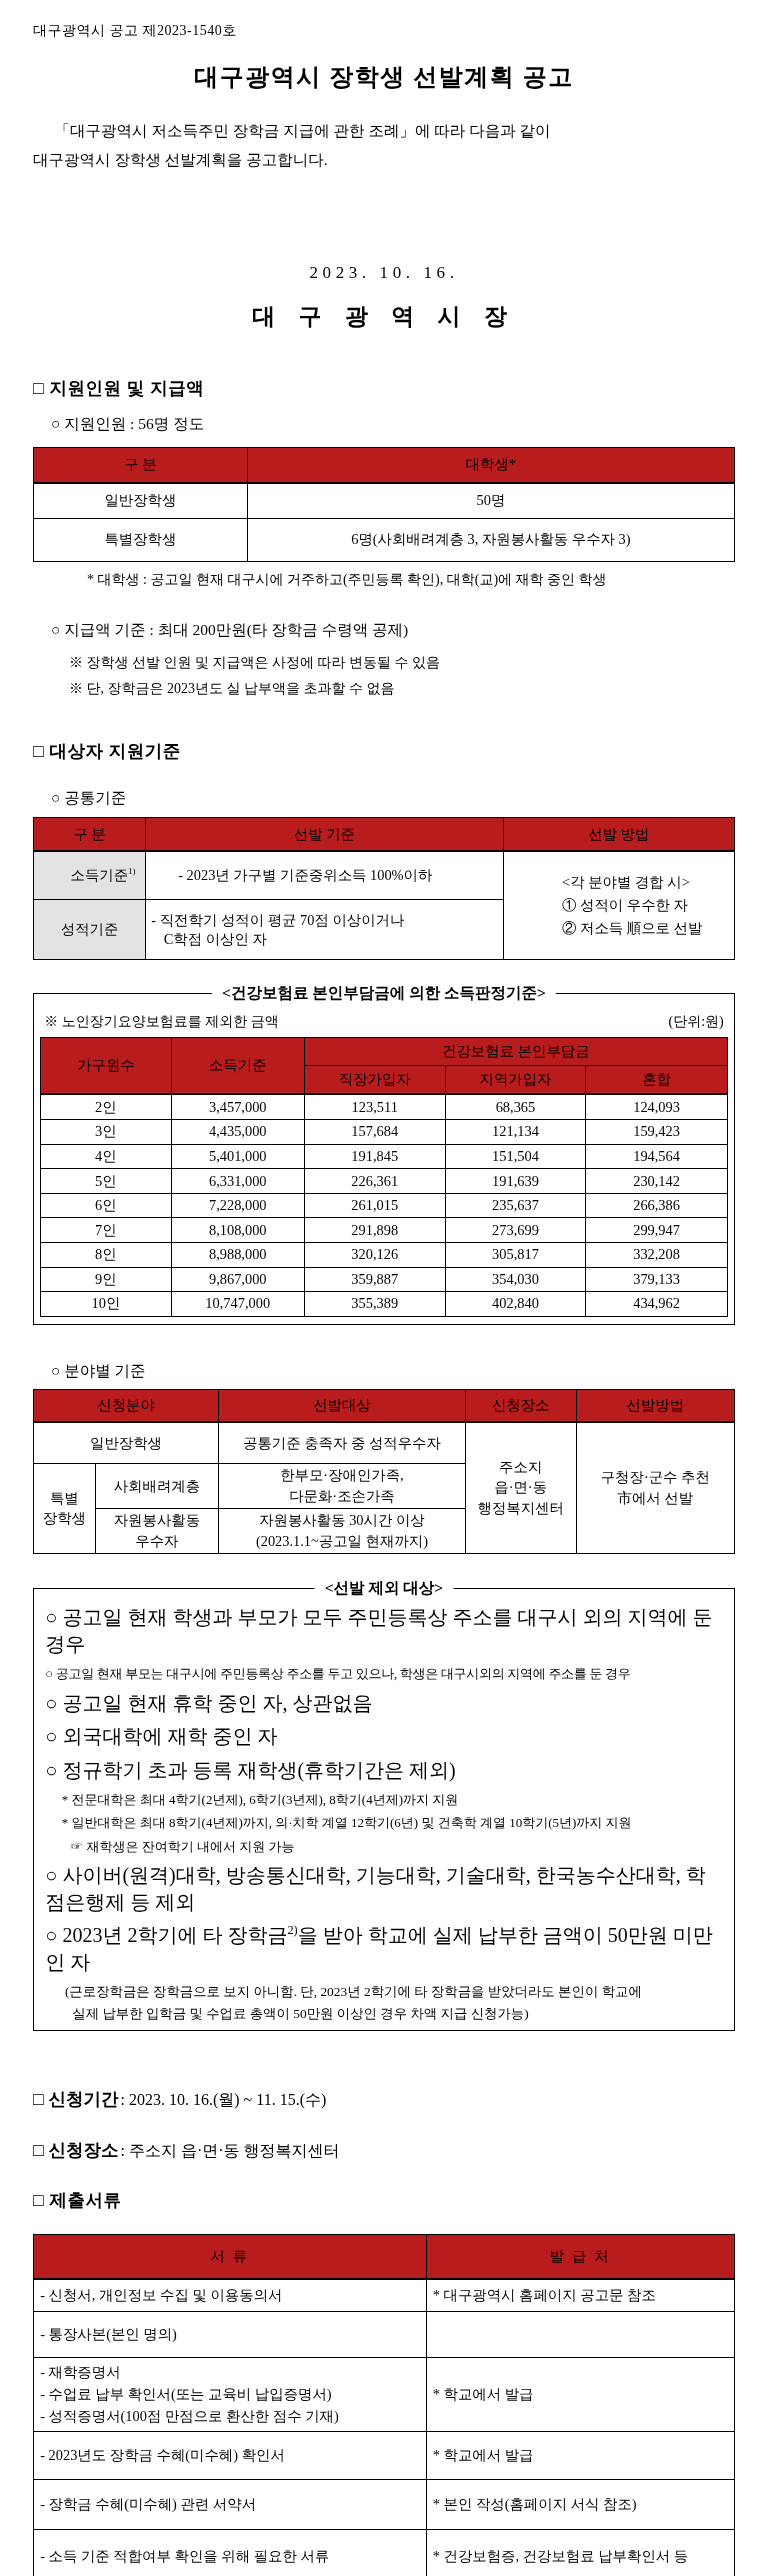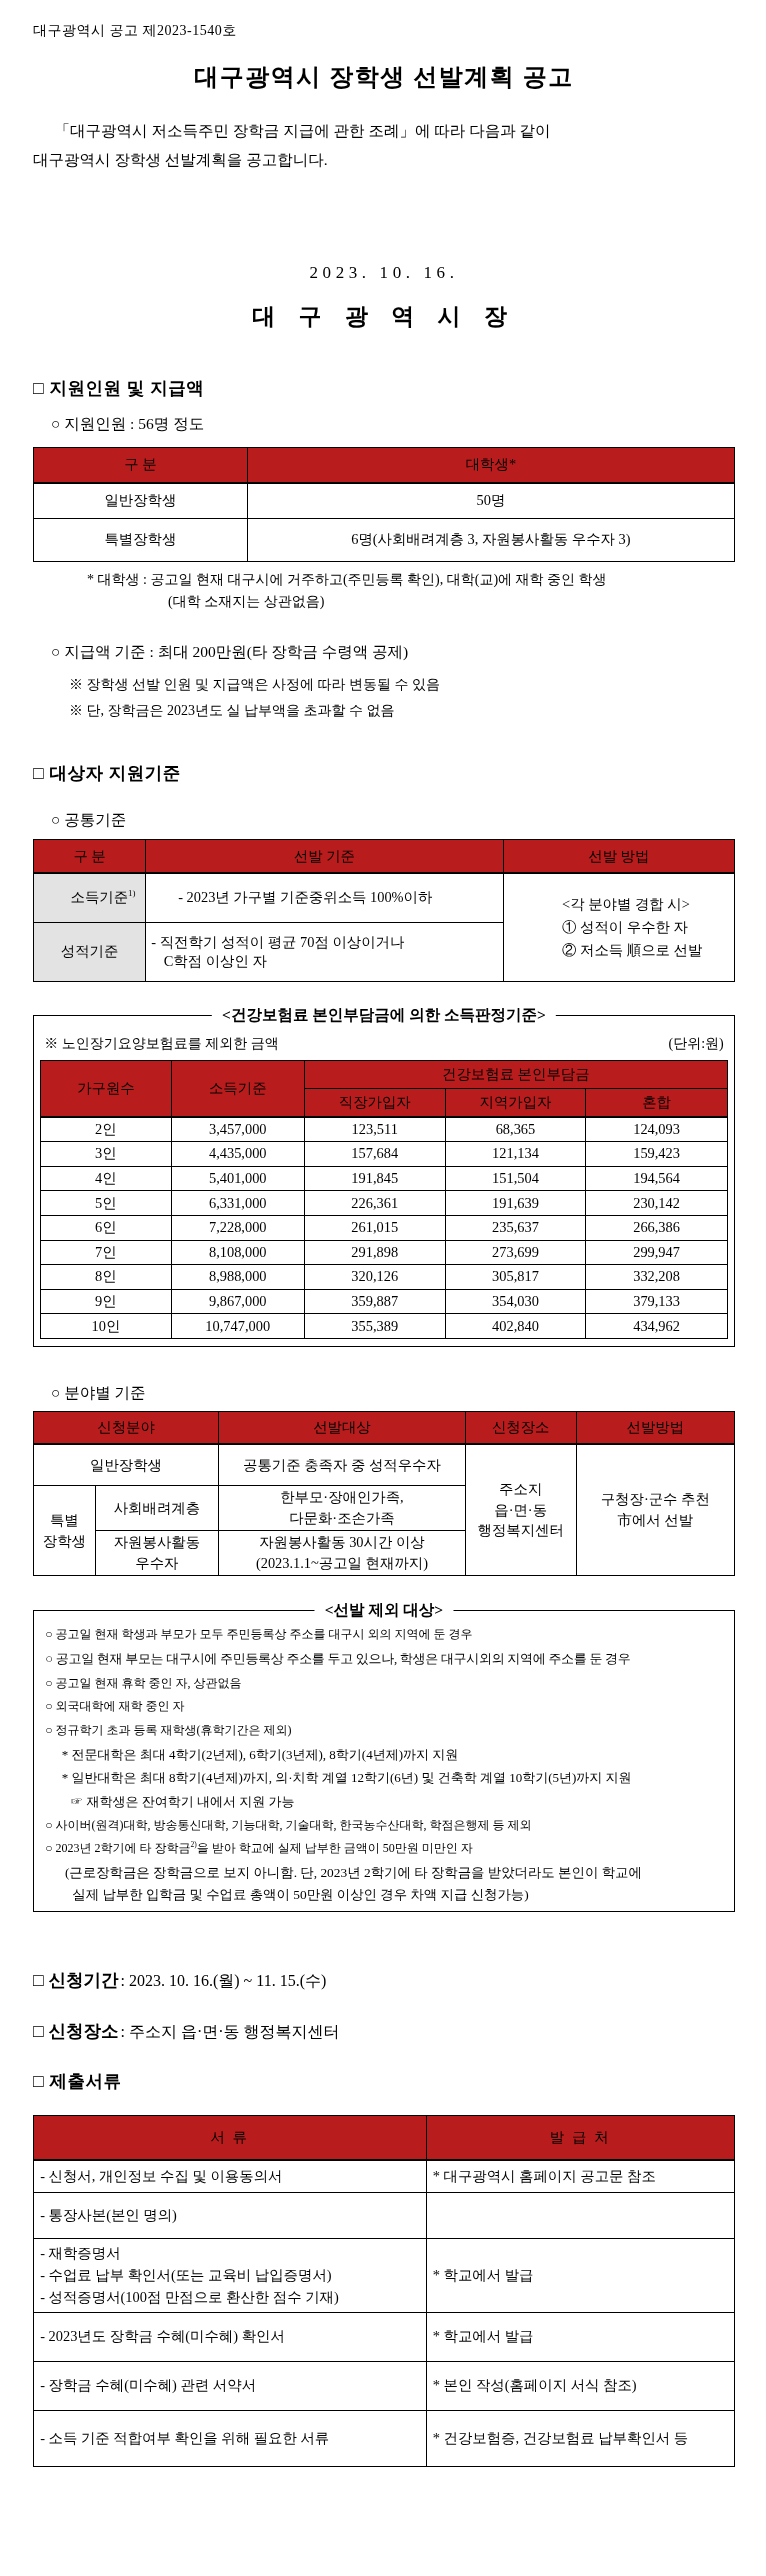--- a/index.html
+++ b/index.html
@@ -59,21 +59,21 @@
 
   .sub-field{margin-top:36px;}
   .tbl-field{margin-top:7.2px;}
   .tbl-field thead th{height:29px;}
   .tbl-field td{vertical-align:middle;text-align:center;line-height:1.45;}
   .tbl-field .r1 td{height:38px;}
   .tbl-field .r2 td{height:38px;}
   .tbl-field .r3 td{height:40px;}
 
   .x-box{border:1px solid #000;position:relative;margin-top:34px;padding:15.5px 9.3px 7.2px 11.3px;}
-  .x-line{font-size:12px;margin-bottom:6.7px;}
+  .x-line{font-size:20px;margin-bottom:6.7px;}
   .x-line.cond{font-size:13px;letter-spacing:-0.3px;}
   .x-star{font-size:13px;margin-left:16.5px;margin-bottom:5.7px;}
   .x-hand{font-size:13px;margin-left:25px;margin-bottom:5.7px;}
   .x-cont{font-size:13.4px;margin-left:19.6px;margin-bottom:4.1px;}
   .x-cont2{font-size:13.4px;margin-left:27px;margin-bottom:0;}
 
   .inline-h{margin-top:27px;}
   .inline-h .lbl{font-family:"Liberation Sans","DejaVu Sans",sans-serif;font-weight:700;font-size:17.5px;}
   .inline-h .val{font-size:16px;}
   .inline-h.first{margin-top:56px;}
@@ -124,21 +124,20 @@
         <td class="tc">50명</td>
       </tr>
       <tr>
         <td class="tc">특별장학생</td>
         <td class="tc">6명(사회배려계층 3, 자원봉사활동 우수자 3)</td>
       </tr>
     </tbody>
   </table>
 
   <div class="star-note">* 대학생 : 공고일 현재 대구시에 거주하고(주민등록 확인), 대학(교)에 재학 중인 학생</div>
-  <div class="star-note2">(대학 소재지는 상관없음)</div>
 
   <div class="bullet amount-line">○ 지급액 기준 : 최대 200만원(타 장학금 수령액 공제)</div>
   <div class="ref-note">
     <div>※ 장학생 선발 인원 및 지급액은 사정에 따라 변동될 수 있음</div>
     <div>※ 단, 장학금은 2023년도 실 납부액을 초과할 수 없음</div>
   </div>
 
   <div class="h1 s-criteria">□ 대상자 지원기준</div>
   <div class="sub-bullet sub-common">○ 공통기준</div>
 

